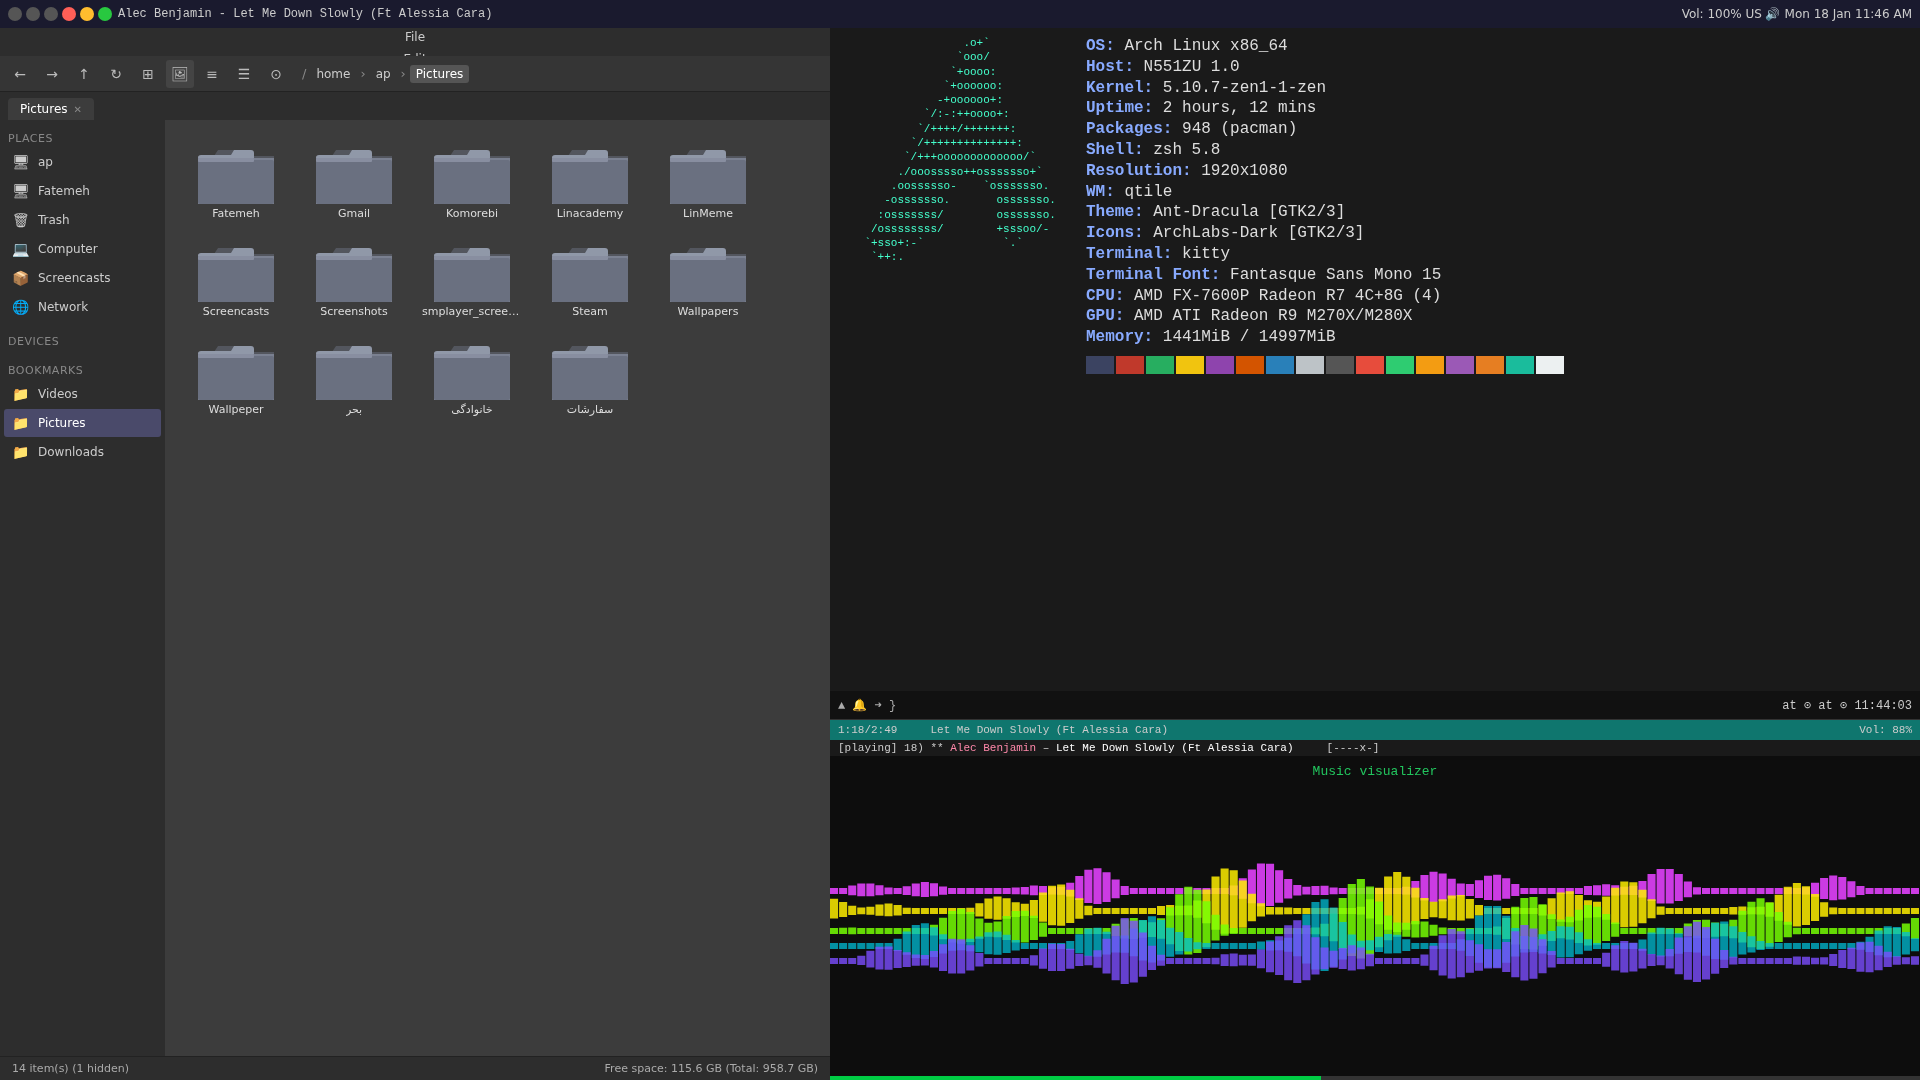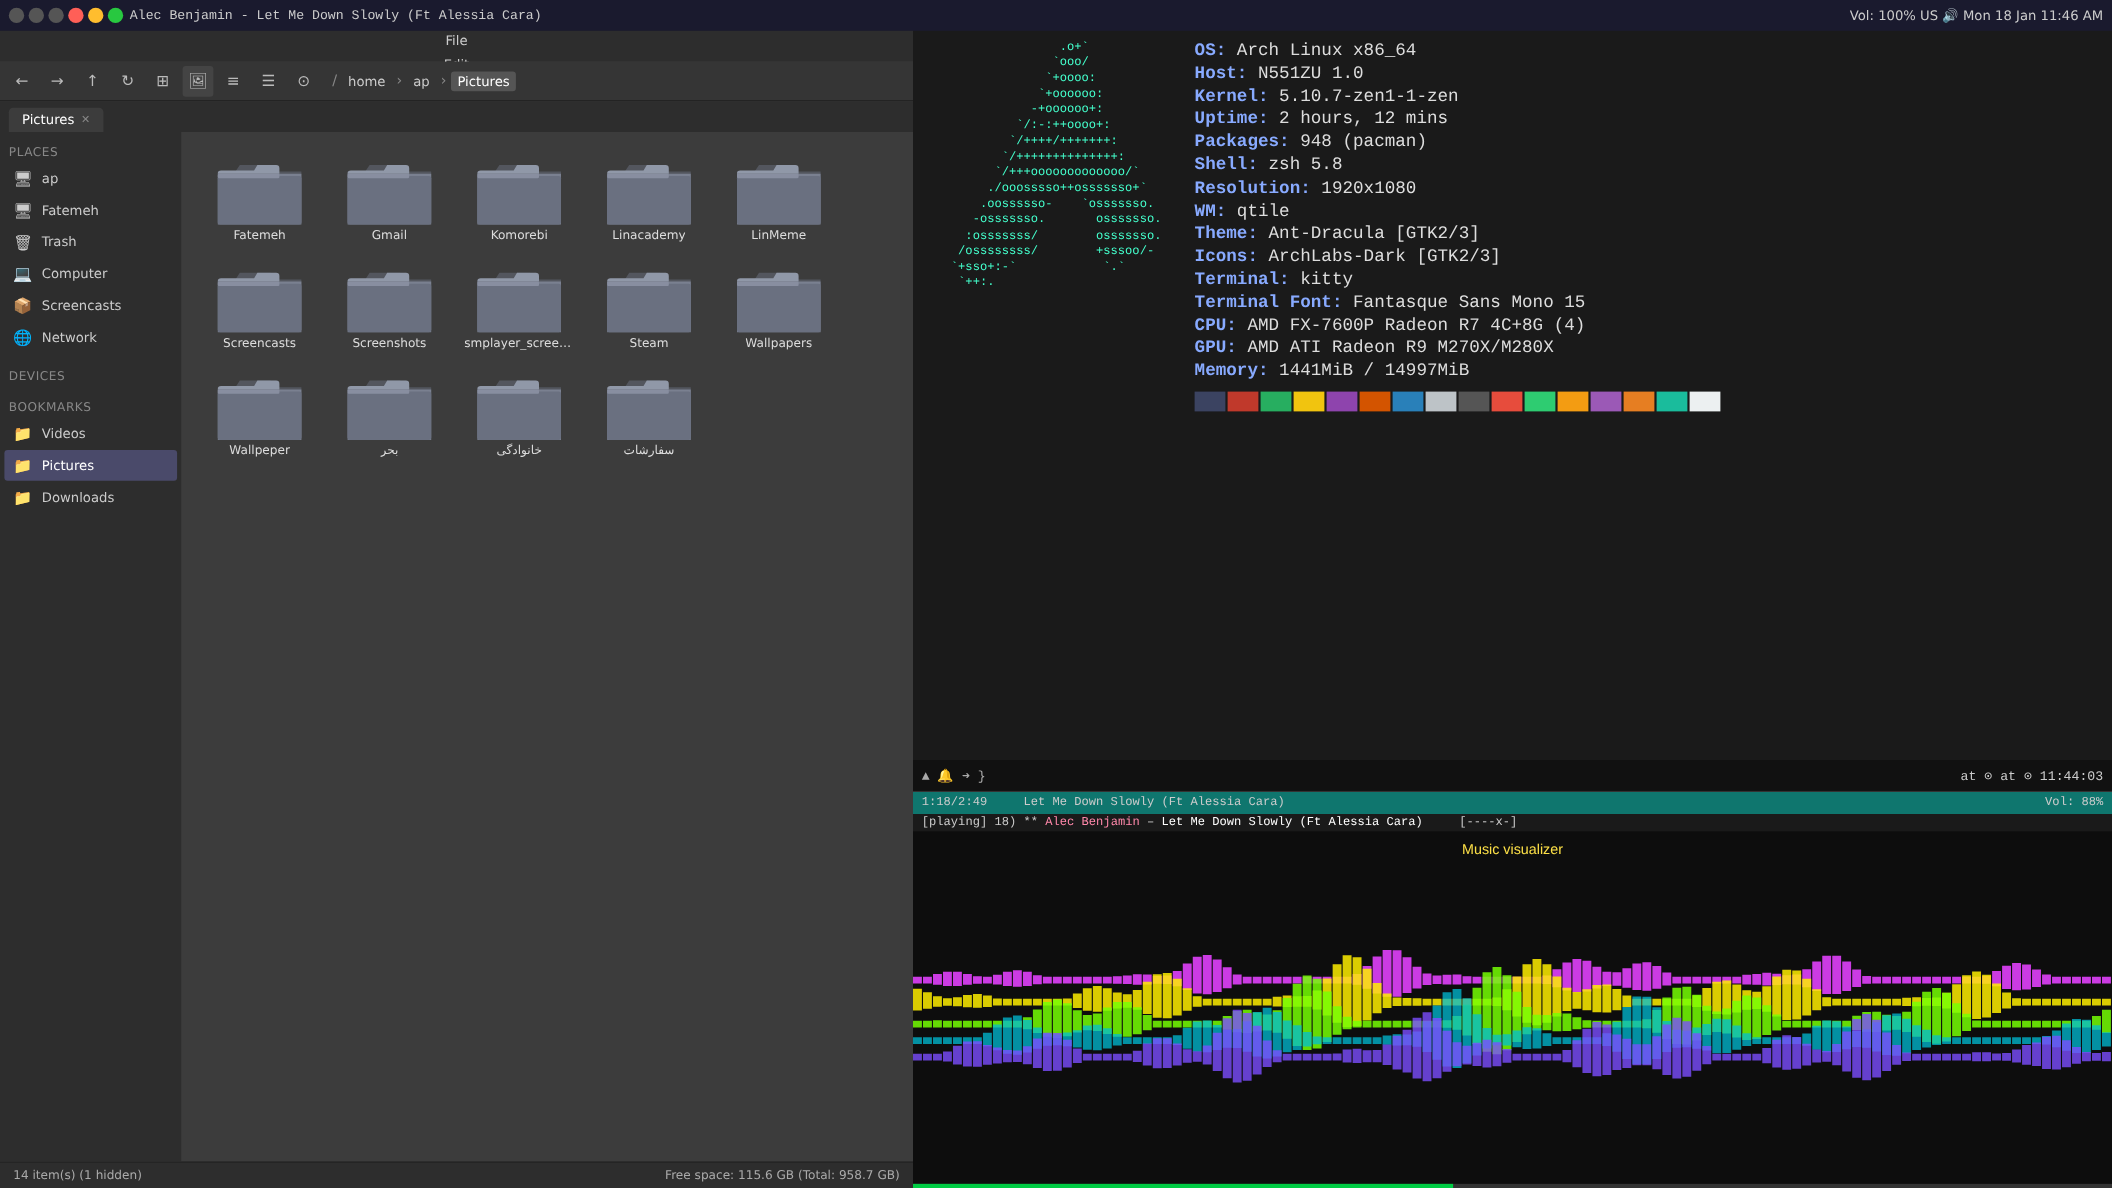--- a/index.html
+++ b/index.html
@@ -330,22 +330,22 @@
       height: 320px;
       background: #0d0d0d;
       overflow: hidden;
     }
     #visualizer-label {
       position: absolute;
       top: 8px;
       left: 50%;
       transform: translateX(-50%);
       font-size: 13px;
-      color: #fde047;
-      font-family: Liberation Sans, sans-serif;
+      color: #22c55e;
+      font-family: Liberation Mono, monospace;
     }
     #visualizer-canvas {
       width: 100%;
       height: 100%;
     }
 
     
     #music-progress {
       height: 4px;
       background: #333;

